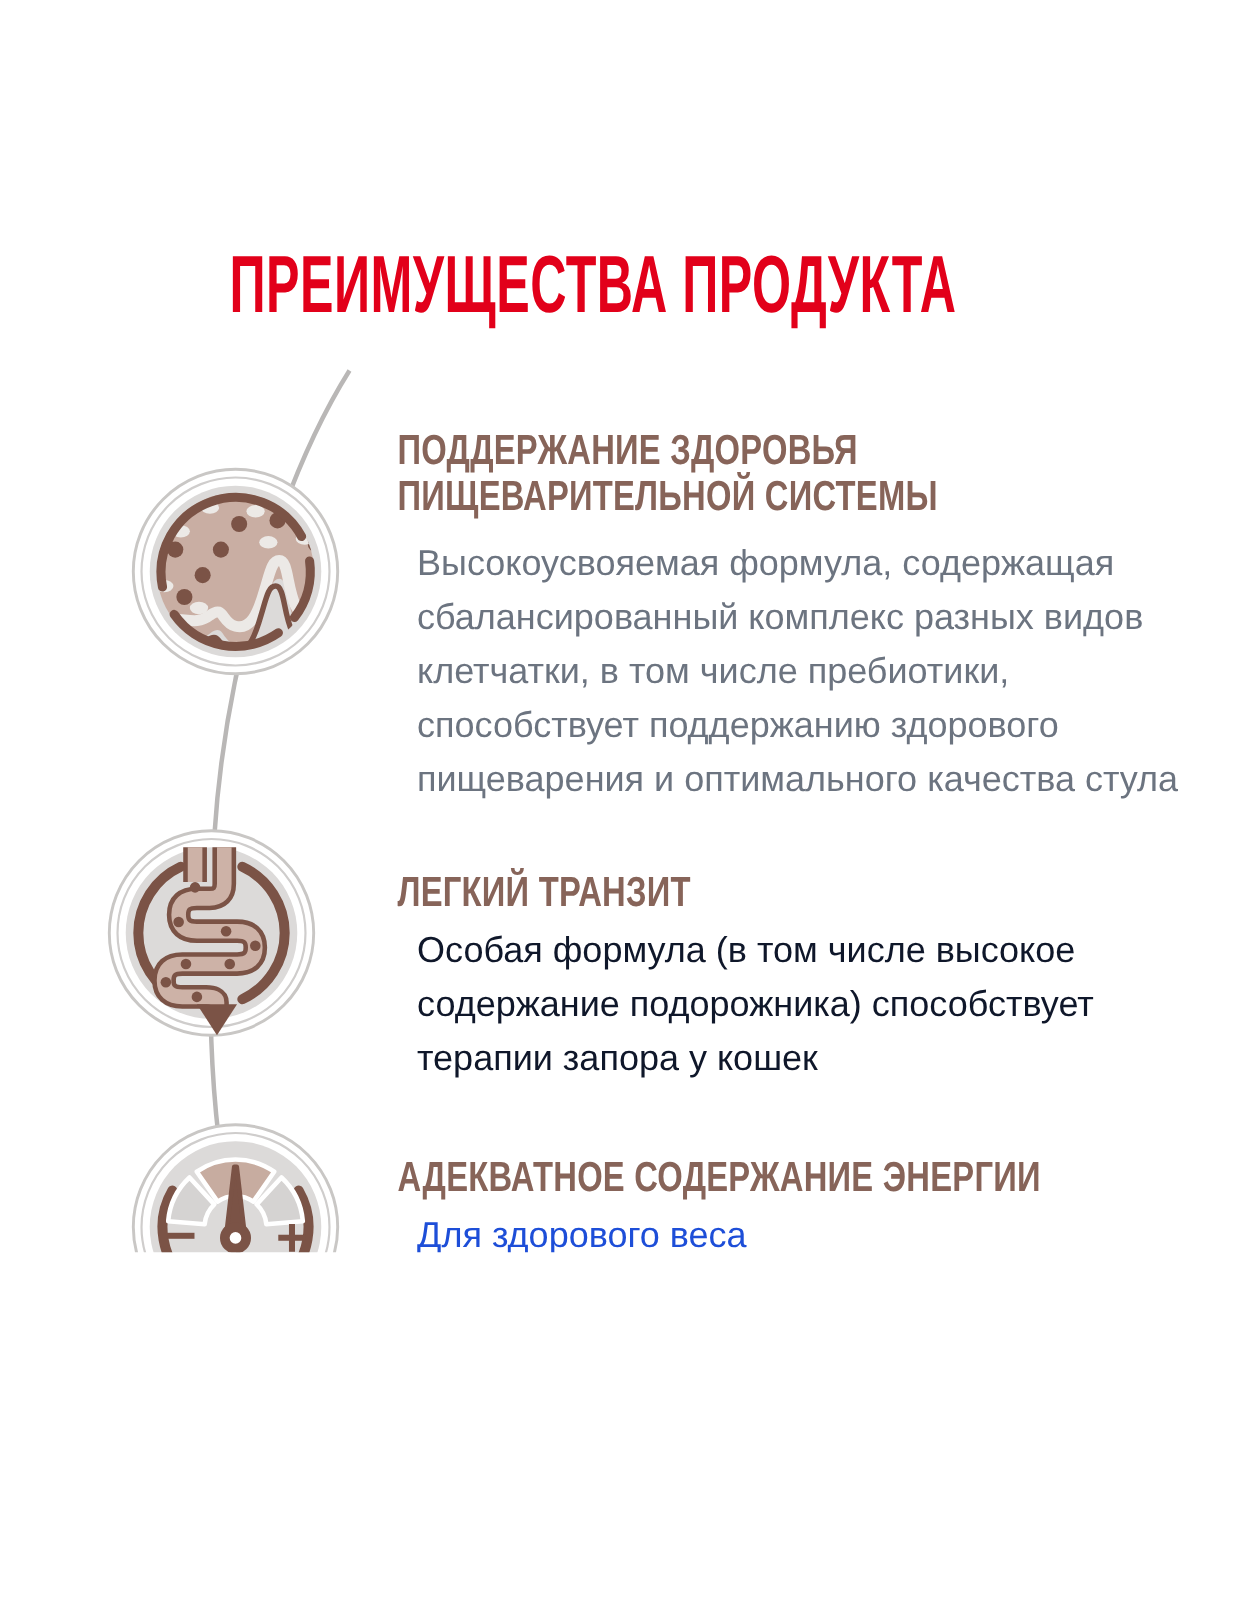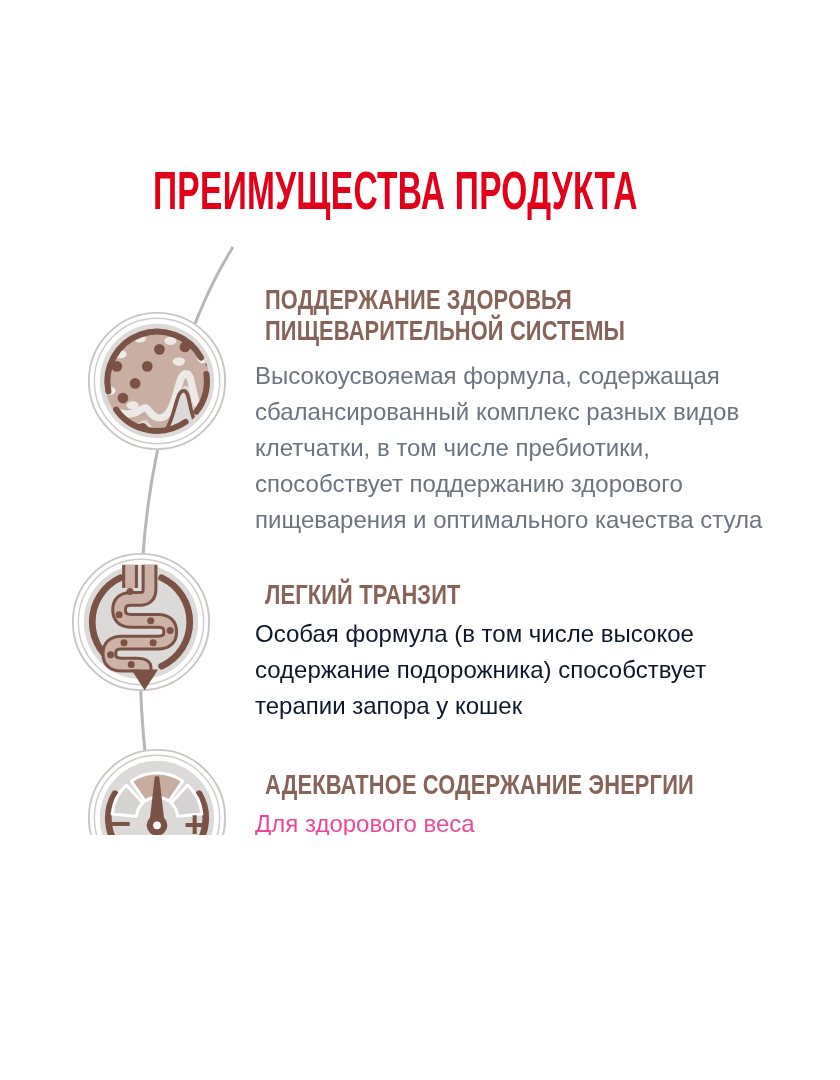--- a/index.html
+++ b/index.html
@@ -16,21 +16,21 @@
   .icon{position:absolute;width:146px;height:146px;}
   .icon1{left:84px;top:308px;}
   .icon2{left:68px;top:549px;}
   .icon3{left:84px;top:745px;}
   .heading{
     position:absolute;left:265px;width:560px;margin:0;
     font-size:28px;font-weight:bold;line-height:31px;letter-spacing:.2px;
     transform:scaleX(.78);transform-origin:left top;
   }
   .bodytext{
-    position:absolute;left:255px;width:540px;margin:0;
+    position:absolute;left:278px;width:540px;margin:0;
     font-size:24px;line-height:36px;font-weight:normal;
   }
   .h1{top:284px;} .b1{top:358px;}
   .h2{top:579px;} .b2{top:616px;}
   .h3{top:769px;} .b3{top:806px;}
   .crown{position:absolute;left:697px;top:860px;}
 </style>
 </head>
 <body>
 
@@ -127,21 +127,21 @@
     </g>
     <path d="M -5,4 L -0.7,-33 L 0.7,-33 L 5,4 Z" fill="#7b5346" stroke="#7b5346" stroke-width="2.5" stroke-linejoin="round"></path>
     <circle cx="0" cy="6" r="8.5" fill="#7b5346"></circle>
     <circle cx="0" cy="6" r="3.2" fill="#ffffff"></circle>
     <text x="-30" y="15" text-anchor="middle" font-size="30" font-weight="bold" fill="#7b5346">−</text>
     <text x="31" y="16" text-anchor="middle" font-size="30" font-weight="bold" fill="#7b5346">+</text>
     <text x="0" y="31" text-anchor="middle" font-size="20.5" font-weight="bold" letter-spacing="0.5" fill="#7b5346">ккал</text>
   </svg>
 
   <h2 class="heading h3" style="color:#876459">АДЕКВАТНОЕ СОДЕРЖАНИЕ ЭНЕРГИИ</h2>
-  <p class="bodytext b3" style="color:#ec4899">Для здорового веса</p>
+  <p class="bodytext b3" style="color:#1d4ed8">Для здорового веса</p>
 
   <svg class="crown" width="91" height="57" viewBox="0 0 91 57">
     <g fill="#e2001a">
       <circle cx="11" cy="19" r="6"></circle>
         <circle cx="29" cy="11" r="6"></circle>
         <circle cx="45.5" cy="8" r="6"></circle>
       <circle cx="62" cy="11" r="6"></circle>
         <circle cx="80" cy="19" r="6"></circle>
       <circle cx="18" cy="31" r="6"></circle>
         <circle cx="36" cy="24" r="6"></circle>

